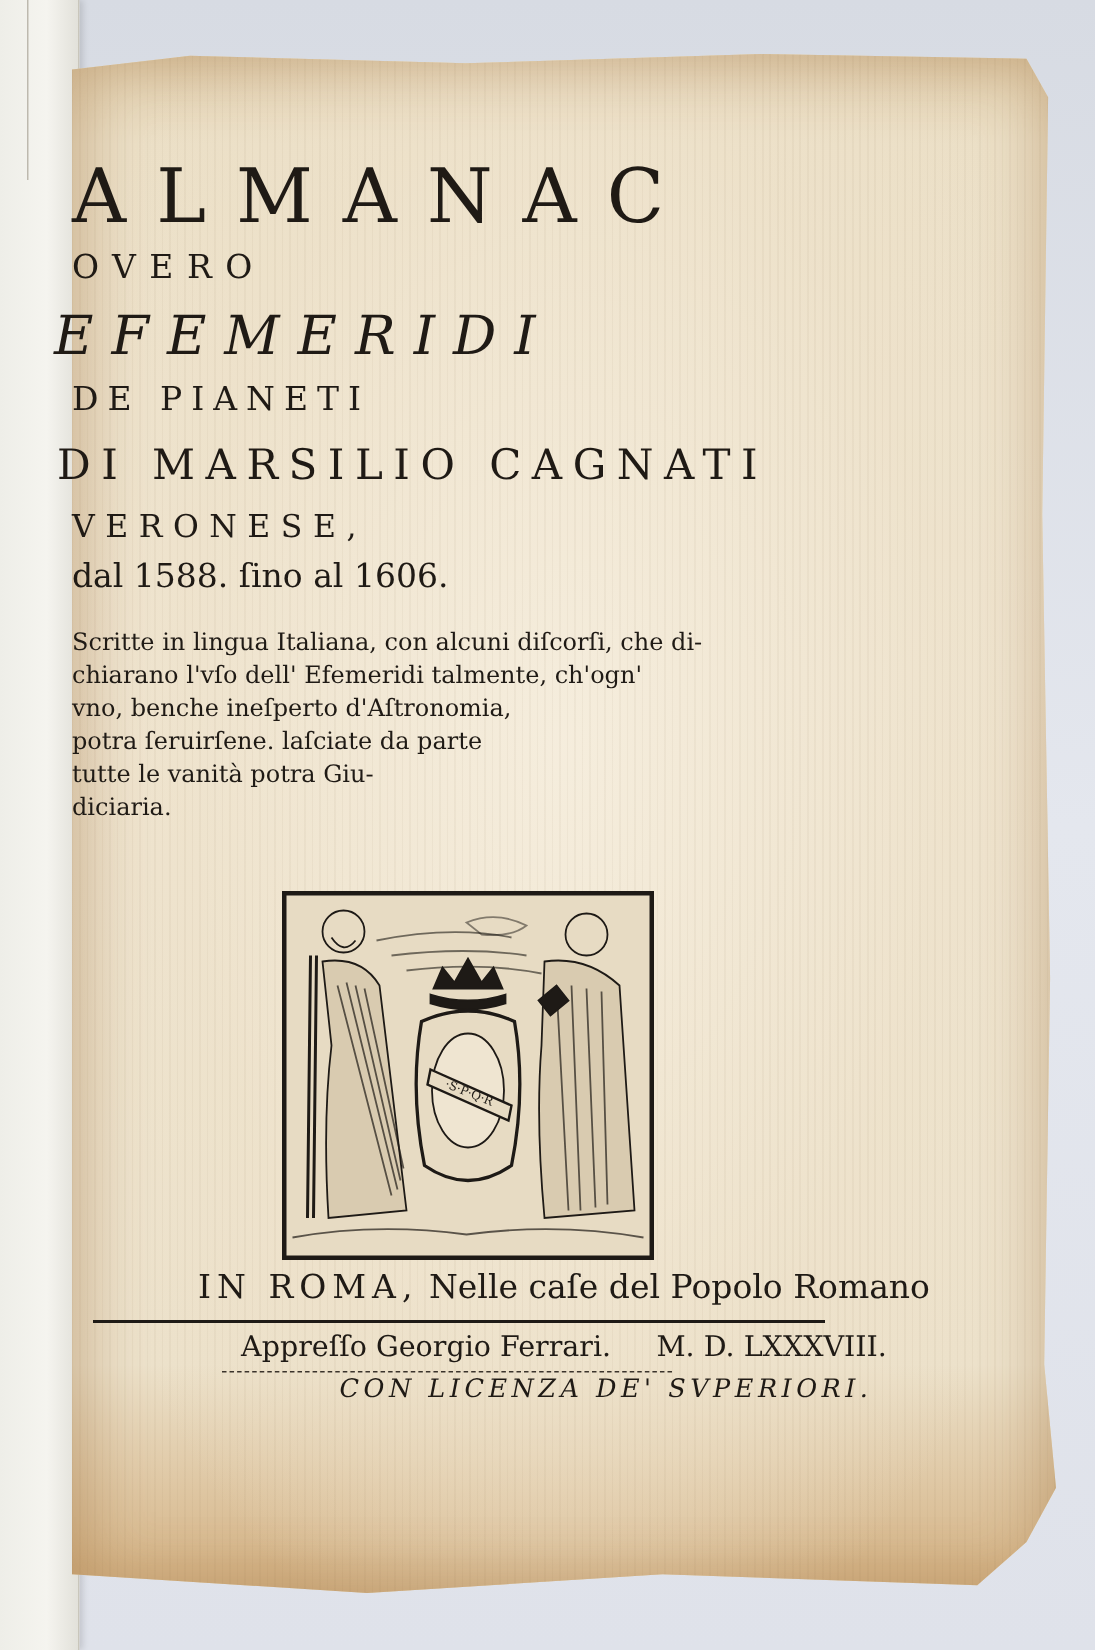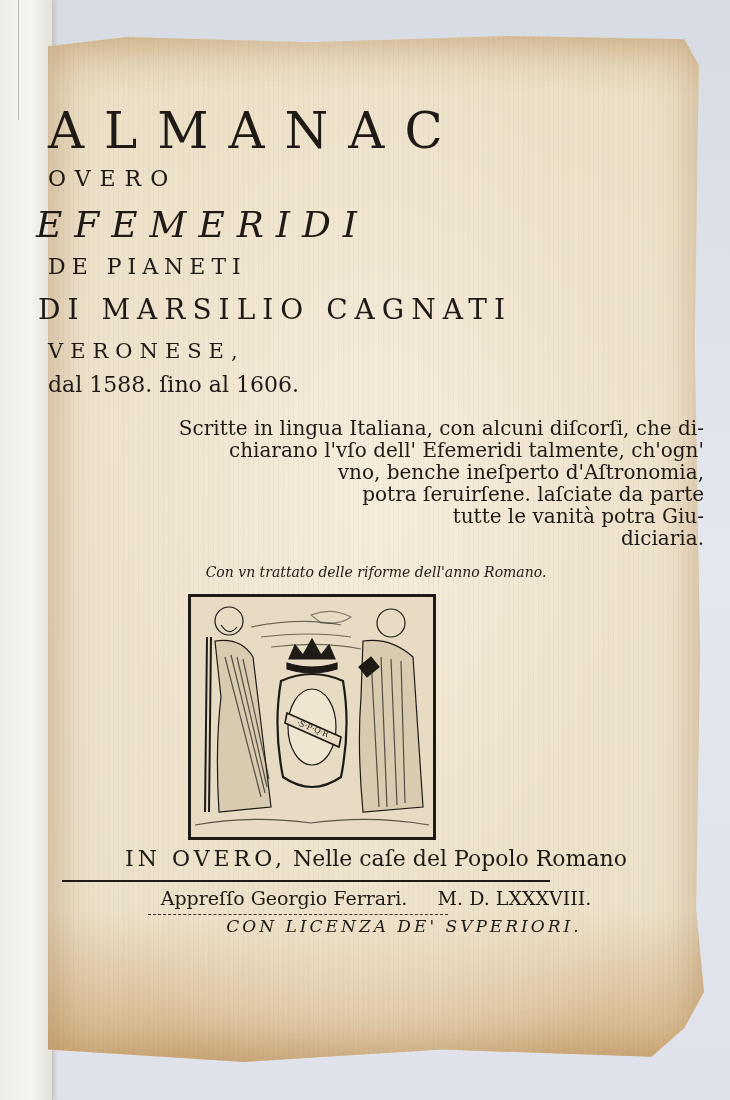--- a/index.html
+++ b/index.html
@@ -18,21 +18,21 @@
   .page:after{content:"";position:absolute;inset:0;box-shadow:inset 0 0 38px 10px rgba(150,100,45,0.35);}
   .content{position:absolute;left:48px;top:34px;width:656px;height:1030px;color:#1f1a15;}
   .line{position:absolute;left:0;width:100%;white-space:nowrap;}
   .t1{top:68px;font-size:50px;letter-spacing:20px;padding-left:20px;left:-20px;}
   .t2{top:132px;font-size:22px;letter-spacing:9px;}
   .t3{top:170px;font-size:36px;letter-spacing:12px;left:-12px;font-style:italic;}
   .t4{top:220px;font-size:22px;letter-spacing:6px;}
   .t5{top:259px;font-size:28px;letter-spacing:7px;left:-10px;}
   .t6{top:305px;font-size:21px;letter-spacing:7px;}
   .t7{top:338px;font-size:22px;}
-  .para{position:absolute;top:383px;left:0;width:100%;text-align:right;font-size:20px;line-height:22px;}
+  .para{position:absolute;top:383px;left:0;width:100%;text-align:left;font-size:16px;line-height:22px;}
   .para div{white-space:nowrap;}
   .trattato{position:absolute;top:530px;left:0;width:100%;text-align:center;font-size:14px;font-style:italic;}
   .woodcut{position:absolute;left:140px;top:560px;width:242px;height:240px;border:3px solid #1e1a16;background:#e7dbc3;overflow:hidden;}
   .woodcut svg{display:block;}
   .imprint{position:absolute;top:812px;left:0;width:100%;text-align:center;font-size:22px;}
   .imprint .caps{letter-spacing:4px;}
   .rule{position:absolute;top:846px;left:14px;width:488px;height:0;border-top:2px solid #1e1a16;}
   .printer{position:absolute;top:853px;left:0;width:100%;text-align:center;font-size:19px;}
   .rule2{position:absolute;top:880px;left:100px;width:300px;border-top:1px dashed #3a332b;}
   .licenza{position:absolute;top:882px;left:0;width:100%;text-align:center;font-size:17px;font-style:italic;letter-spacing:3px;padding-left:28px;}
@@ -55,21 +55,20 @@
 
   <div class="para">
     <div>Scritte in lingua Italiana, con alcuni diſcorſi, che di-</div>
     <div>chiarano l'vſo dell' Efemeridi talmente, ch'ogn'</div>
     <div>vno, benche ineſperto d'Aſtronomia,</div>
     <div>potra ſeruirſene. laſciate da parte</div>
     <div>tutte le vanità potra Giu-</div>
     <div>diciaria.</div>
   </div>
 
-  <div class="trattato">Con vn trattato delle riforme dell'anno Romano.</div>
 
   <div class="woodcut">
     <svg width="242" height="240" viewBox="0 0 242 240">
       <g stroke="#1e1a16" fill="none" stroke-width="1.2">
         <path d="M60 30 Q110 20 150 28 M70 40 Q120 34 160 40 M80 50 Q130 44 170 52" opacity=".6"></path>
         <path d="M120 18 Q140 10 160 20 Q150 28 130 26 Z" opacity=".5"></path>
         <circle cx="38" cy="24" r="14"></circle>
         <circle cx="200" cy="26" r="14"></circle>
         <path d="M30 28 Q38 40 46 30"></path>
         <path d="M16 40 L14 215 M20 40 L18 215" stroke-width="2"></path>
@@ -83,21 +82,21 @@
         <path d="M90 84 Q121 70 152 84 Q160 130 150 180 Q121 200 92 180 Q82 130 90 84 Z" stroke-width="2.2"></path>
         <ellipse cx="121" cy="130" rx="24" ry="38" fill="#efe5d1"></ellipse>
         <path d="M96 116 L150 140 L148 150 L94 126 Z" fill="#e7dbc3" stroke-width="1.6"></path>
         <text x="104" y="134" font-size="8" fill="#1e1a16" stroke="none" transform="rotate(22 121 134)">·S·P·Q·R</text>
         <path d="M4 228 Q60 218 120 226 Q180 218 238 228" opacity=".7"></path>
       </g>
     </svg>
   </div>
 
   <div class="imprint">
-    <span class="caps">IN OVERO,</span>
+    <span class="caps">IN ROMA,</span>
     <span>Nelle caſe del Popolo Romano</span>
   </div>
   <div class="rule"></div>
   <div class="printer">
     <span>Appreſſo Georgio Ferrari.</span>
     &nbsp;&nbsp;&nbsp;
     <span>M. D. LXXXVIII.</span>
   </div>
   <div class="rule2"></div>
   <div class="licenza">CON LICENZA DE' SVPERIORI.</div>

